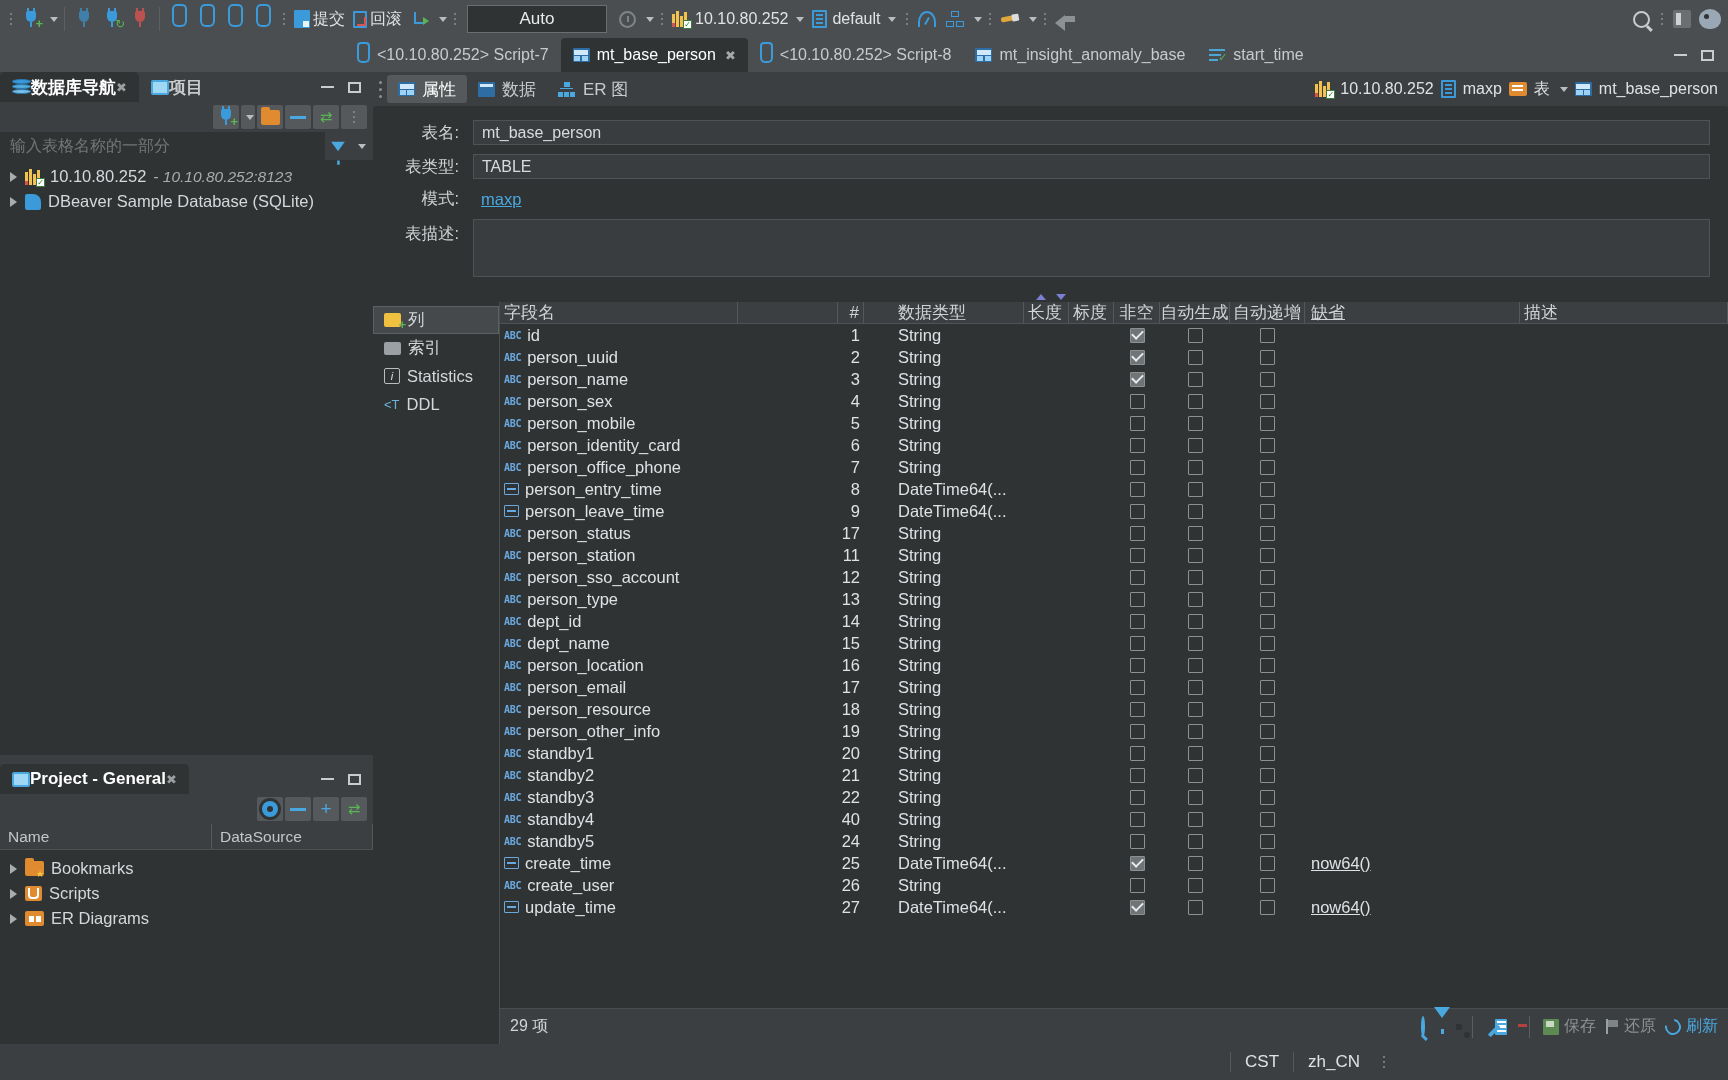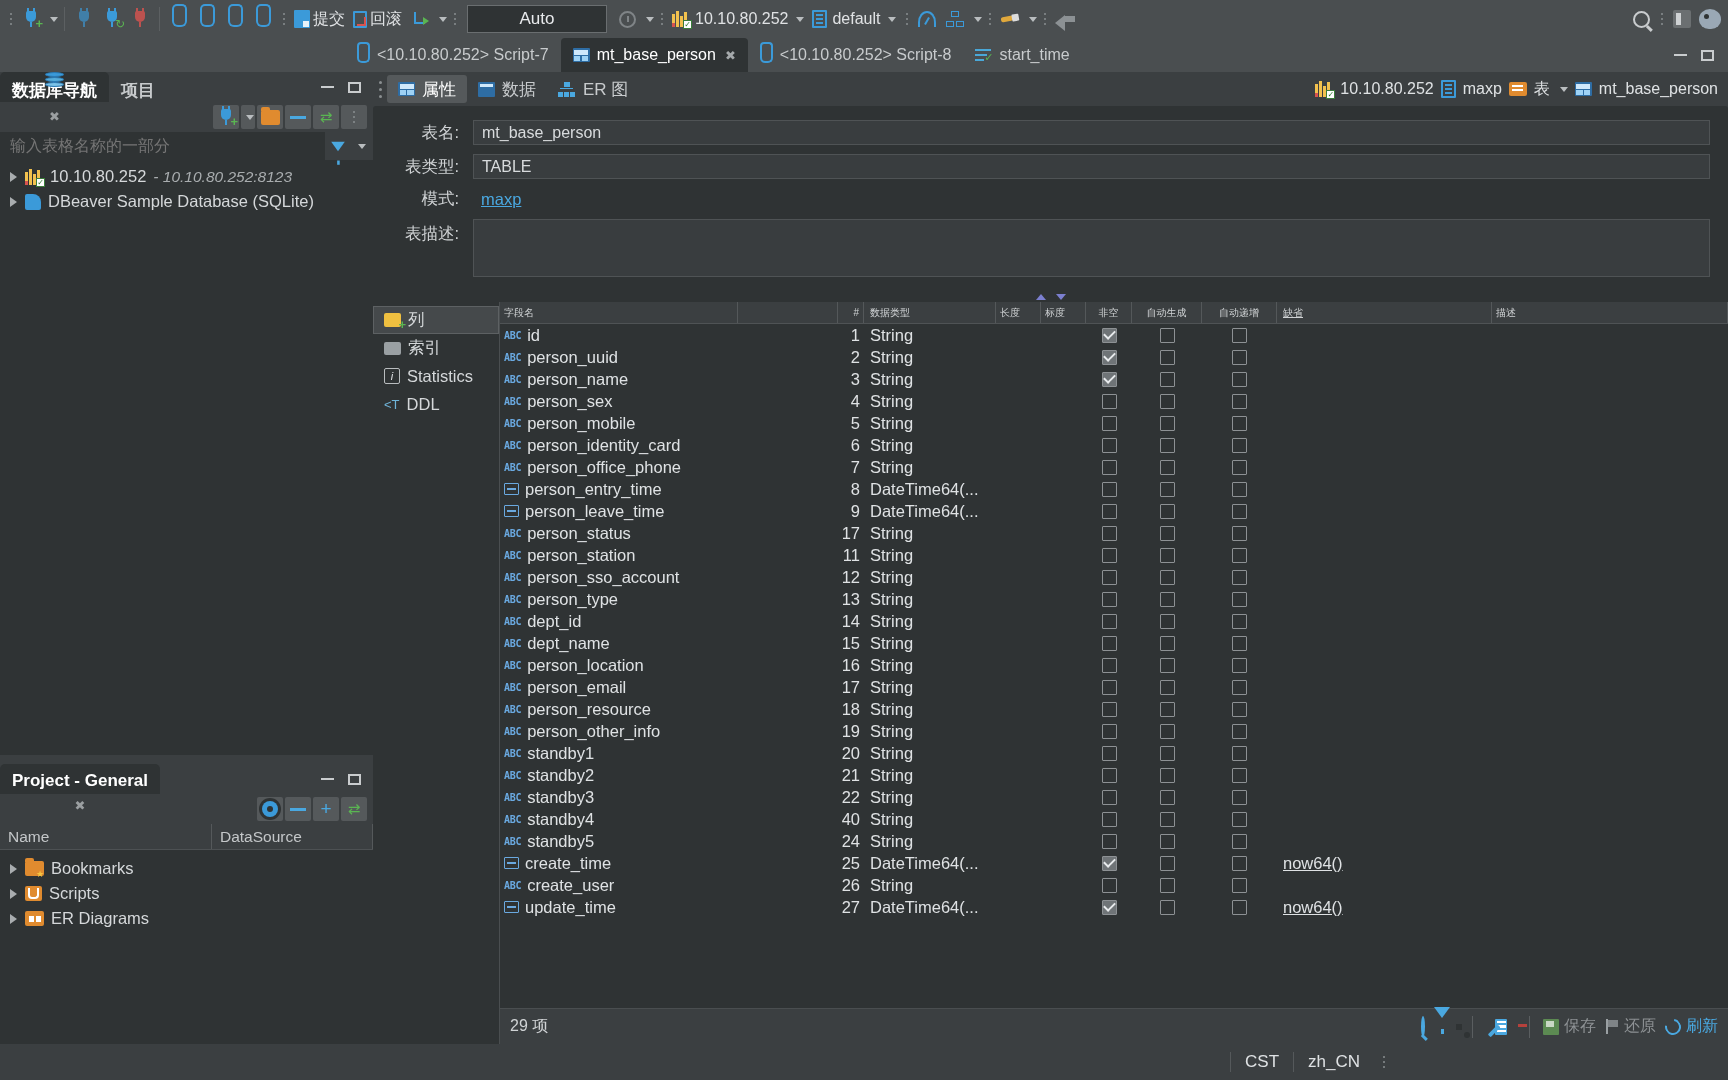--- a/index.html
+++ b/index.html
@@ -87,23 +87,22 @@
   .win-btns .maxi { width:13px; height:11px; border:2px solid #c9ccce; }
 
   
   .body { flex: 1 1 auto; display: flex; min-height: 0; background: #3b3f41; }
 
   
   .left { width: 373px; flex: 0 0 373px; display: flex; flex-direction: column; background: #3b3f41; }
   .panel { background: #3b3f41; display:flex; flex-direction:column; min-height:0; }
   .panel-tabs { height: 30px; display:flex; align-items:stretch; position: relative; }
   .ptab {
-    display:flex; align-items:center; gap:7px; padding: 0 12px; font-size: 17px; color:#c7cacc;
+    display:flex; align-items:center; gap:0; padding: 0 12px; font-size: 17px; color:#c7cacc;
     font-weight:bold;
-    flex-direction:column;
   }
   .ptab.active { background:#2f3334; color:#ffffff; border-radius: 5px 5px 0 0; }
   .ptab .close { font-size:13px; color:#9b9fa1; font-weight:normal; }
   .ptab-min { margin-left:auto; display:flex; align-items:center; gap:14px; padding-right:12px; }
   .ic-navdb { width:19px; height:17px; position:relative; }
   .ic-navdb i { position:absolute; left:0; width:19px; height:5px; border-radius:50%; background:#3b9ad9; border:1px solid #2a7ab5;}
   .ic-navdb i:nth-child(1){ top:0; }
   .ic-navdb i:nth-child(2){ top:5px; background:#57add9; }
   .ic-navdb i:nth-child(3){ top:10px; background:#7cc2e6; }
   .ic-folder-blue { width:18px; height:15px; background:#4aa8e0; border-radius:2px; position:relative; }
@@ -192,31 +191,31 @@
   .ic-cols:after { content:'+'; position:absolute; right:-5px; bottom:-5px; color:#5ab552; font-size:13px; font-weight:bold; }
   .ic-idx { width:17px; height:13px; background:#9aa0a3; border-radius:2px; }
   .ic-info { width:16px; height:16px; border:1.5px solid #b9bdbf; border-radius:2px; display:flex;
              align-items:center; justify-content:center; font-size:11px; font-style:italic; color:#dfe2e4; }
   .ic-ddl { font-size:13px; color:#6fb4d8; }
 
   
   .grid { flex:1 1 auto; background:#2f3334; display:flex; flex-direction:column; min-width:0;
           border-left:1px solid #4a4e50; }
   .grid-header { display:flex; height:22px; align-items:flex-end; background:#3b3f41;
-                 font-size:10px; color:#d0d3d5; border-bottom:1px solid #4f5355; flex:0 0 22px; }
+                 font-size:17px; color:#d0d3d5; border-bottom:1px solid #4f5355; flex:0 0 22px; }
   .gcell { height:100%; display:flex; align-items:center; overflow:hidden; white-space:nowrap;
            border-right:1px solid #54585a; padding: 0 4px; }
   .grid-body { flex:1 1 auto; overflow:hidden; }
   .grow { display:flex; height:22px; align-items:center; font-size:16.5px; color:#dfe2e4; }
   .gc { height:100%; display:flex; align-items:center; white-space:nowrap; overflow:hidden; padding:0 4px; }
 
   .c-name  { width: 238px; flex:0 0 238px; gap:6px; }
   .c-blank { width: 100px; flex:0 0 100px; }
   .c-num   { width: 26px;  flex:0 0 26px; justify-content:flex-end; }
-  .c-type  { width: 132px; flex:0 0 132px; padding-left:6px; }
+  .c-type  { width: 132px; flex:0 0 132px; padding-left:6px;margin-left:28px; }
   .c-len   { width: 45px;  flex:0 0 45px; }
   .c-scale { width: 45px;  flex:0 0 45px; }
   .c-notnull{ width: 46px; flex:0 0 46px; justify-content:center; }
   .c-auto  { width: 70px;  flex:0 0 70px; justify-content:center; }
   .c-incr  { width: 75px;  flex:0 0 75px; justify-content:center; }
   .c-def   { width: 215px; flex:0 0 215px; padding-left:6px;text-decoration:underline; }
   .c-desc  { flex:1 1 auto; }
 
   .abc { color:#6aa9e0; font-size:10px; font-weight:bold; letter-spacing:-0.3px;
          font-family:"DejaVu Sans Mono", monospace; }
@@ -512,20 +511,28 @@
           <span></span>
         </span>
       <span>mt_base_person</span>
       <span class="close">✖</span>
     </div>
     <div class="etab">
       <span class="ic-script"></span>
       <span>&lt;10.10.80.252&gt; Script-8</span>
     </div>
     <div class="etab">
+      <span class="ic-table">
+          <span></span>
+          <span></span>
+          <span></span>
+        </span>
+      <span>mt_insight_anomaly_base</span>
+    </div>
+    <div class="etab">
       <span class="ic-rows">
           <i></i>
           <i></i>
           <i></i>
           <span class="ck">✓</span>
         </span>
       <span>start_time</span>
     </div>
     <div class="win-btns">
       <div class="mini"></div>

